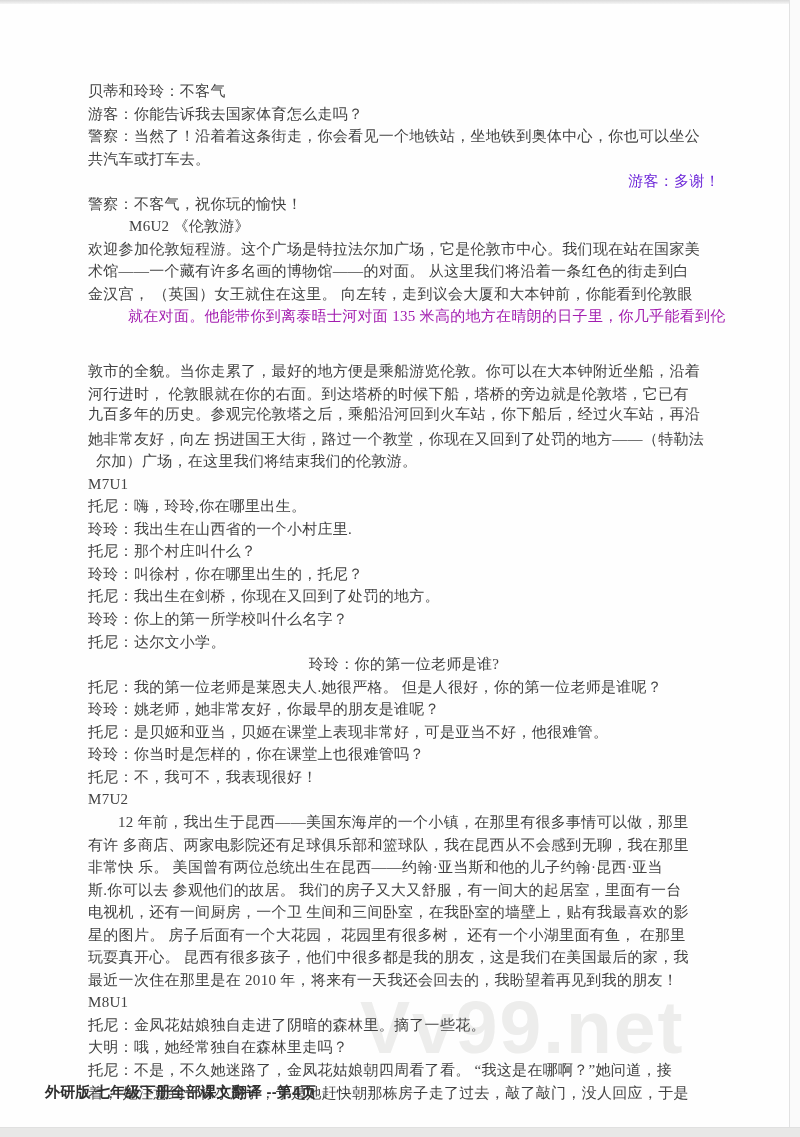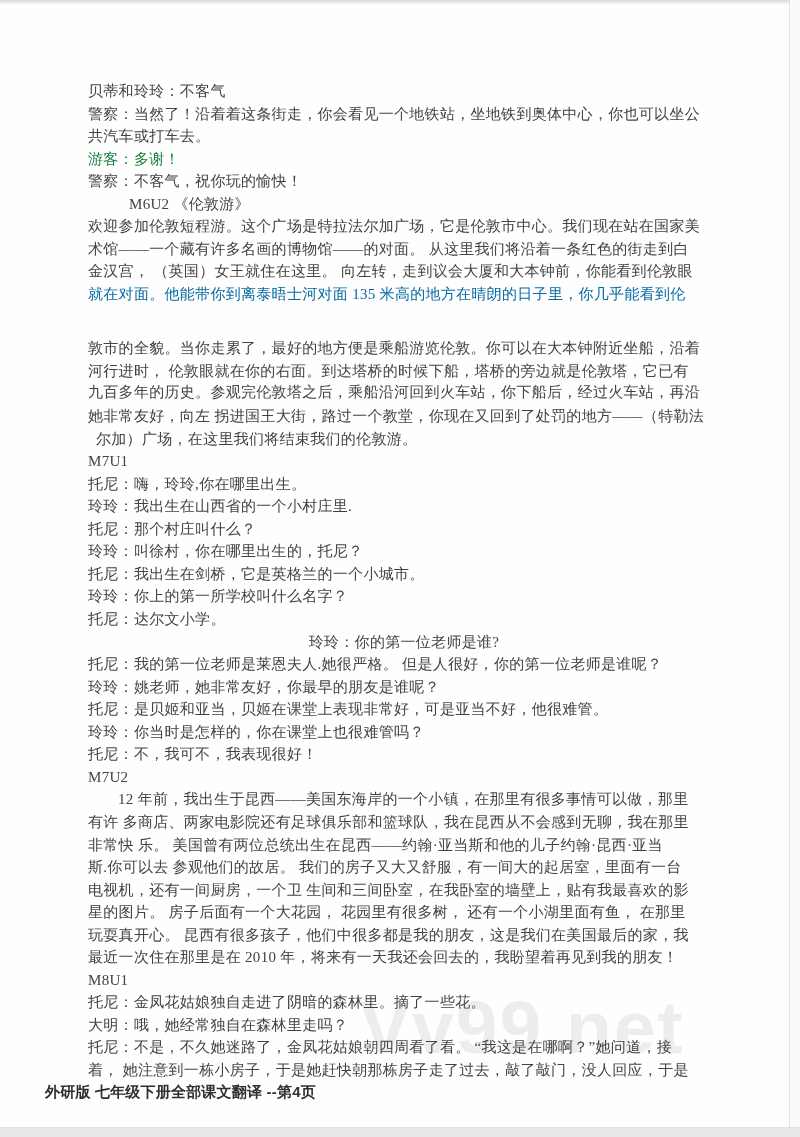--- a/index.html
+++ b/index.html
@@ -56,40 +56,41 @@
 <body>
 
 <div class="top-edge"></div>
 <div class="outer-right"></div>
 <div class="right-edge"></div>
 
 <div class="watermark" style="color: rgb(237, 237, 236);">Vv99.net</div>
 
 <div class="content" id="doc-lines">
     <div class="line" style="color: rgb(66, 66, 66);">贝蒂和玲玲：不客气</div>
+    <div class="line" style="color: rgb(66, 66, 66);">游客：你能告诉我去国家体育怎么走吗？</div>
     <div class="line" style="color: rgb(66, 66, 66);">警察：当然了！沿着着这条街走，你会看见一个地铁站，坐地铁到奥体中心，你也可以坐公</div>
     <div class="line" style="color: rgb(66, 66, 66);">共汽车或打车去。</div>
-    <div class="line" style="color: #15803d;">游客：多谢！</div>
+    <div class="line" style="color: #6d28d9; text-align: right;">游客：多谢！</div>
     <div class="line" style="color: rgb(66, 66, 66);">警察：不客气，祝你玩的愉快！</div>
     <div class="line" style="color: rgb(66, 66, 66); margin-left: 41px;">M6U2 《伦敦游》</div>
     <div class="line" style="color: rgb(66, 66, 66);">欢迎参加伦敦短程游。这个广场是特拉法尔加广场，它是伦敦市中心。我们现在站在国家美</div>
     <div class="line" style="color: rgb(66, 66, 66);">术馆——一个藏有许多名画的博物馆——的对面。 从这里我们将沿着一条红色的街走到白</div>
     <div class="line" style="color: rgb(66, 66, 66);">金汉宫， （英国）女王就住在这里。 向左转，走到议会大厦和大本钟前，你能看到伦敦眼</div>
-    <div class="line" style="color: #0369a1;">就在对面。他能带你到离泰晤士河对面 135 米高的地方在晴朗的日子里，你几乎能看到伦</div>
+    <div class="line" style="color: #a21caf; margin-left: 40px;">就在对面。他能带你到离泰晤士河对面 135 米高的地方在晴朗的日子里，你几乎能看到伦</div>
     <div class="line" style="color: rgb(66, 66, 66); margin-top: 32px;">敦市的全貌。当你走累了，最好的地方便是乘船游览伦敦。你可以在大本钟附近坐船，沿着</div>
     <div class="line" style="color: rgb(66, 66, 66);">河行进时， 伦敦眼就在你的右面。到达塔桥的时候下船，塔桥的旁边就是伦敦塔，它已有</div>
     <div class="line" style="color: rgb(66, 66, 66); font-family: Liberation Mono, monospace;">九百多年的历史。参观完伦敦塔之后，乘船沿河回到火车站，你下船后，经过火车站，再沿</div>
     <div class="line" style="color: rgb(66, 66, 66);">她非常友好，向左 拐进国王大街，路过一个教堂，你现在又回到了处罚的地方——（特勒法</div>
     <div class="line" style="color: rgb(66, 66, 66); margin-left: 8px;">尔加）广场，在这里我们将结束我们的伦敦游。</div>
     <div class="line" style="color: rgb(66, 66, 66);">M7U1</div>
     <div class="line" style="color: rgb(66, 66, 66);">托尼：嗨，玲玲,你在哪里出生。</div>
     <div class="line" style="color: rgb(66, 66, 66);">玲玲：我出生在山西省的一个小村庄里.</div>
     <div class="line" style="color: rgb(66, 66, 66);">托尼：那个村庄叫什么？</div>
     <div class="line" style="color: rgb(66, 66, 66);">玲玲：叫徐村，你在哪里出生的，托尼？</div>
-    <div class="line" style="color: rgb(66, 66, 66);">托尼：我出生在剑桥，它是英格兰的一个小城市。</div>
+    <div class="line" style="color: rgb(66, 66, 66);">托尼：我出生在剑桥，你现在又回到了处罚的地方。</div>
     <div class="line" style="color: rgb(66, 66, 66);">玲玲：你上的第一所学校叫什么名字？</div>
     <div class="line" style="color: rgb(66, 66, 66);">托尼：达尔文小学。</div>
     <div class="line" style="color: rgb(66, 66, 66); text-align: center;">玲玲：你的第一位老师是谁?</div>
     <div class="line" style="color: rgb(66, 66, 66);">托尼：我的第一位老师是莱恩夫人.她很严格。 但是人很好，你的第一位老师是谁呢？</div>
     <div class="line" style="color: rgb(66, 66, 66);">玲玲：姚老师，她非常友好，你最早的朋友是谁呢？</div>
     <div class="line" style="color: rgb(66, 66, 66);">托尼：是贝姬和亚当，贝姬在课堂上表现非常好，可是亚当不好，他很难管。</div>
     <div class="line" style="color: rgb(66, 66, 66);">玲玲：你当时是怎样的，你在课堂上也很难管吗？</div>
     <div class="line" style="color: rgb(66, 66, 66);">托尼：不，我可不，我表现很好！</div>
     <div class="line" style="color: rgb(66, 66, 66);">M7U2</div>
     <div class="line indent" style="color: rgb(66, 66, 66);">12 年前，我出生于昆西——美国东海岸的一个小镇，在那里有很多事情可以做，那里</div>

